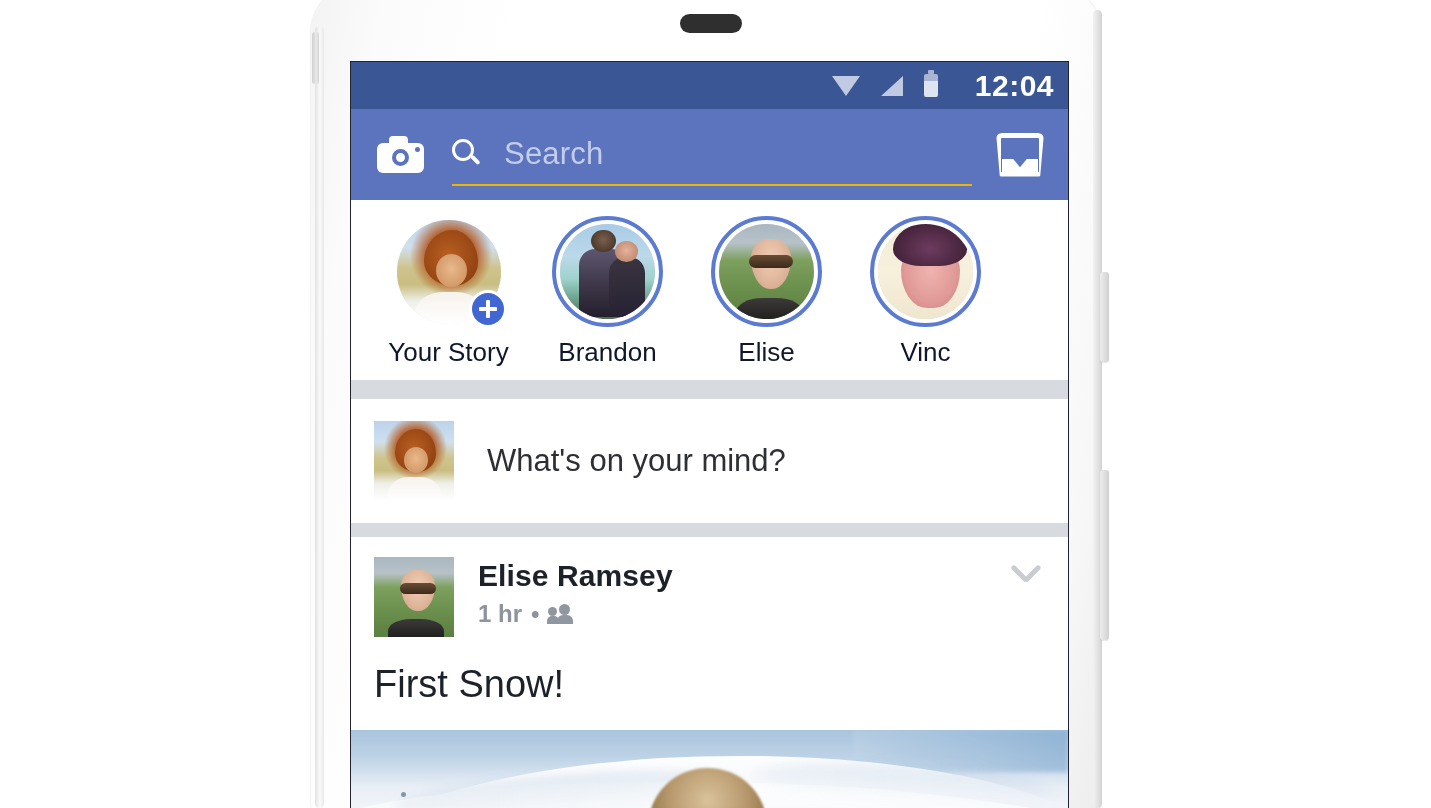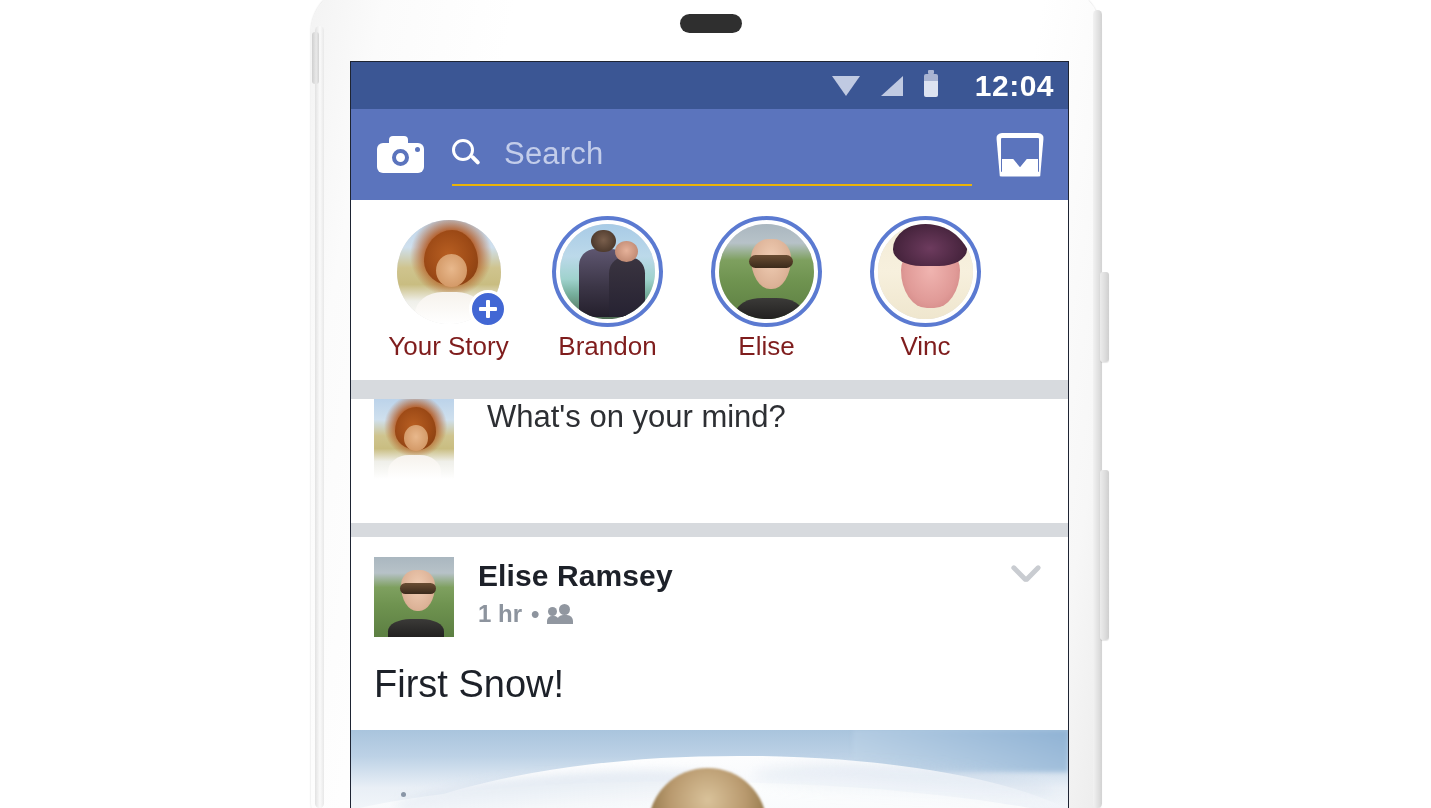--- a/index.html
+++ b/index.html
@@ -239,23 +239,23 @@
   .story-ring.plain  { border: 0; }
   .story-av {
     width: 95px; height: 95px;
     border-radius: 50%;
     overflow: hidden;
     position: relative;
     background: #dcdcdc;
   }
   .story-ring.plain .story-av { width: 104px; height: 104px; }
   .story-name {
-    margin-top: 4px;
+    margin-top: 10px;
     font-size: 26px;
-    color: #7f1d1d;
+    color: #0f172a;
     white-space: nowrap;
   }
   .plus-badge {
     position: absolute;
     right: -3px; bottom: -1px;
     width: 38px; height: 38px;
     background: #4267d4;
     border: 3px solid #fff;
     border-radius: 50%;
     box-sizing: border-box;
@@ -283,20 +283,21 @@
   .story.tapped .story-name { margin-top: 8px; color:#55585d; }
 
   
   .sep { height: 19px; background: #d7dade; }
   .sep-thin { height: 14px; background: #d7dade; }
 
   .composer {
     background: #fff;
     height: 124px;
     display: flex;
+    align-items: center;
     padding-left: 23px;
     box-sizing: border-box;
   }
   .composer-av {
     width: 80px; height: 80px;
     overflow: hidden; position: relative;
     background:#cfcfcf; flex:none;
   }
   .composer-text {
     margin-left: 33px;

